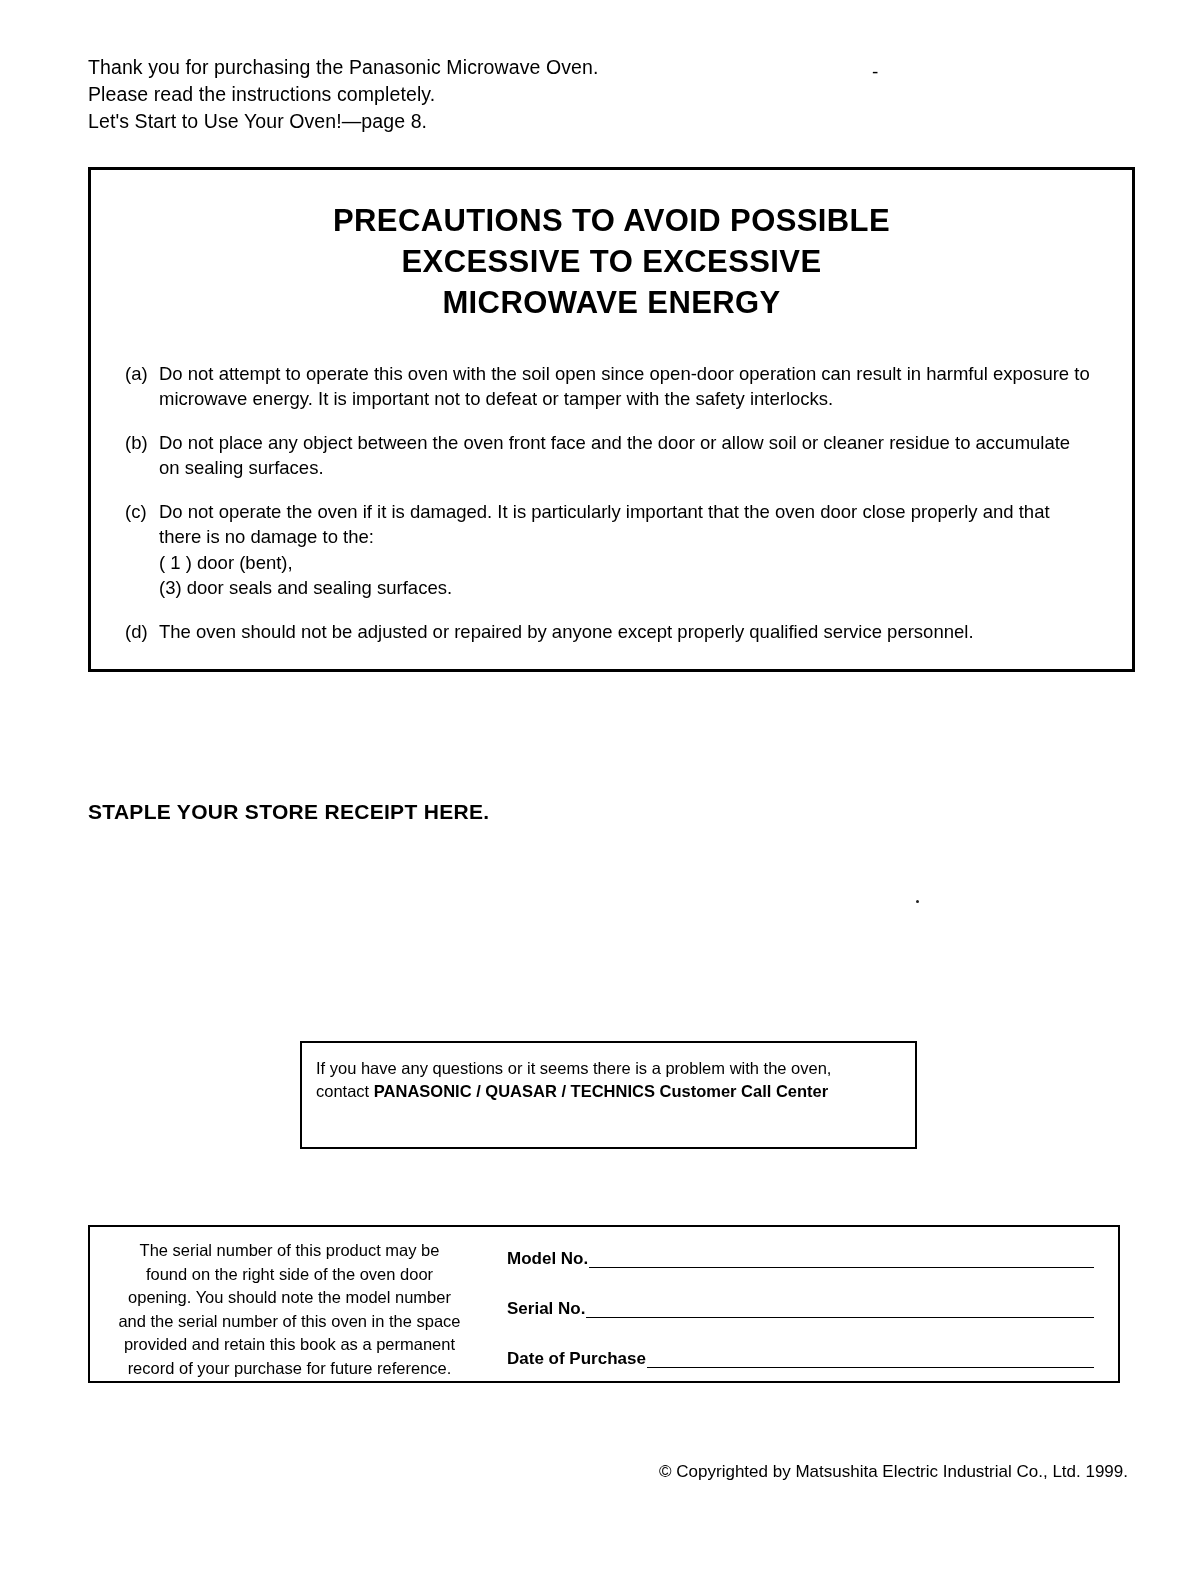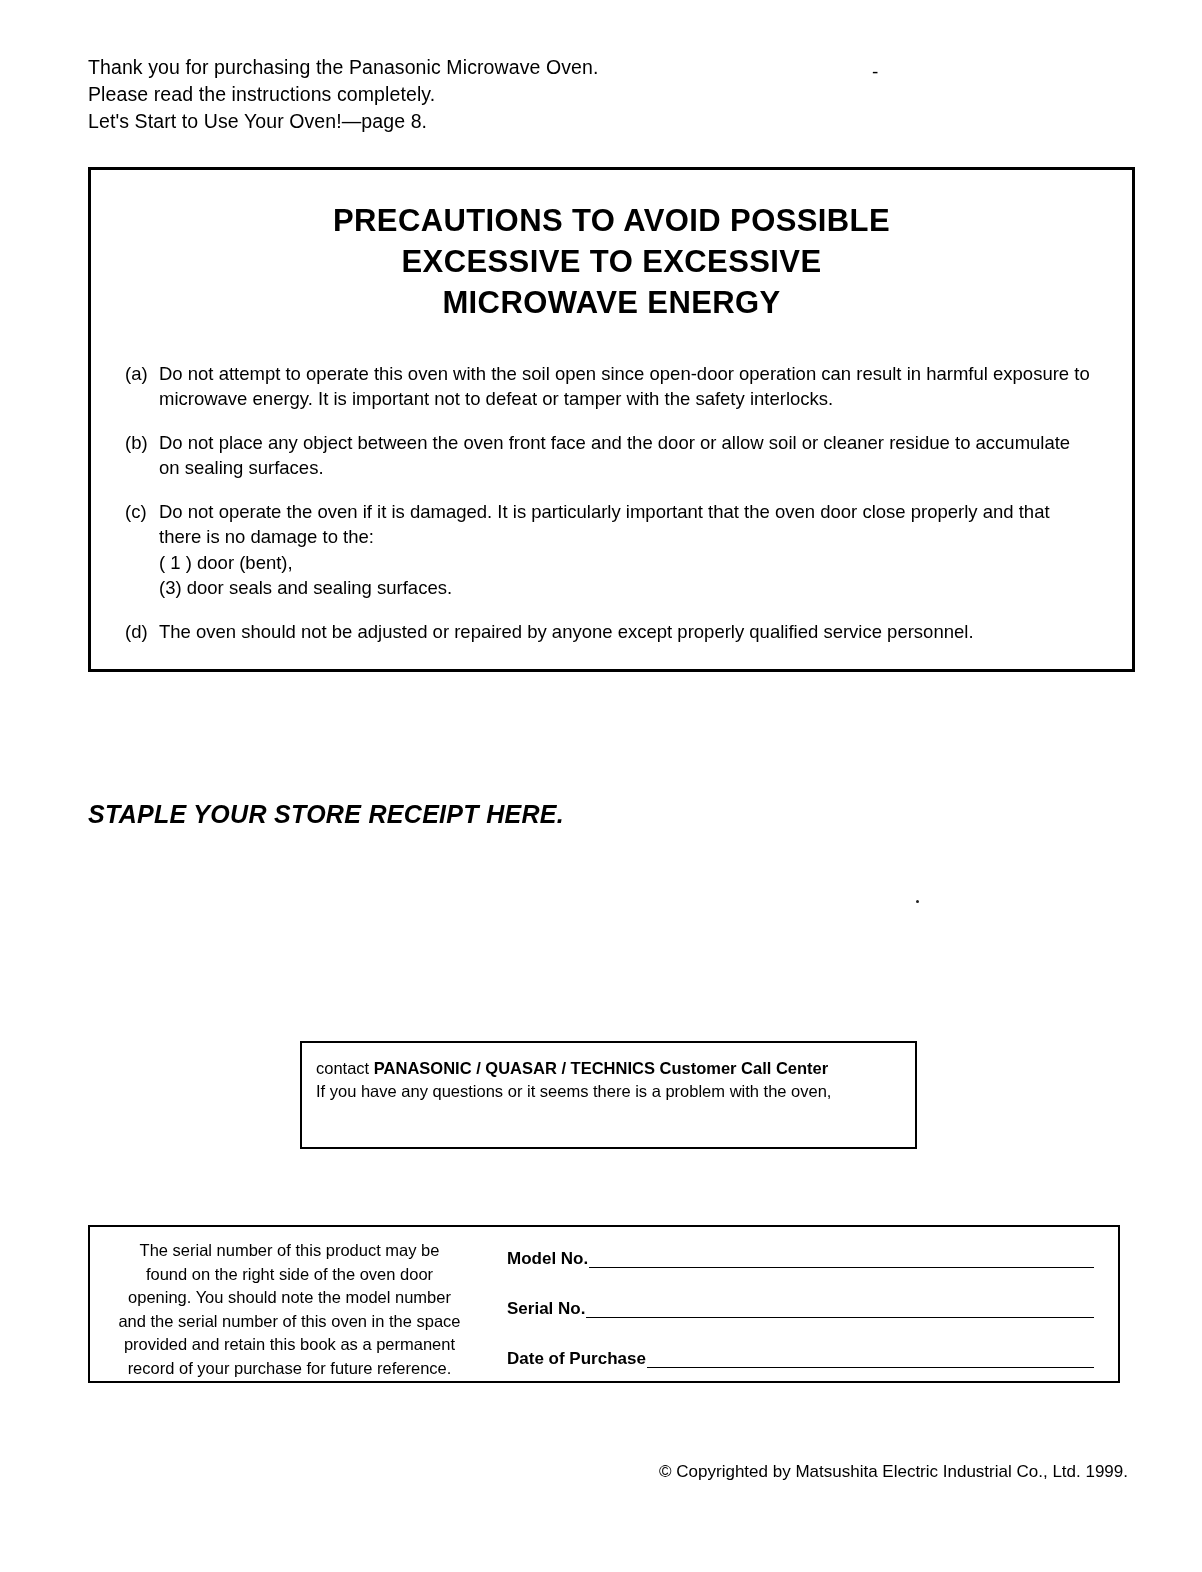--- a/index.html
+++ b/index.html
@@ -87,24 +87,23 @@
   .prec-sub div {
     line-height: 25px;
   }
 
   
   .staple {
     position: absolute;
     left: 88px;
     top: 800px;
     font-weight: bold;
-    font-size: 25px;
+    font-size: 21px;
     letter-spacing: 0.3px;
     white-space: pre;
-    font-style: italic;
   }
 
   .stray-dot {
     position: absolute;
     left: 916px;
     top: 900px;
     width: 3px;
     height: 3px;
     background: #222;
     border-radius: 50%;
@@ -237,22 +236,22 @@
       </div>
 
     </div>
   </div>
 
   <div class="staple">STAPLE YOUR STORE RECEIPT HERE.</div>
 
   <div class="stray-dot"></div>
 
   <div class="contact">
+    <div class="contact-line">If you have any questions or it seems there is a problem with the oven,</div>
     <div class="contact-line"><span>contact </span><b>PANASONIC / QUASAR / TECHNICS Customer Call Center</b></div>
-    <div class="contact-line">If you have any questions or it seems there is a problem with the oven,</div>
   </div>
 
   <div class="serial">
     <div class="serial-left">
       <div>The serial number of this product may be</div>
       <div>found on the right side of the oven door</div>
       <div>opening. You should note the model number</div>
       <div>and the serial number of this oven in the space</div>
       <div>provided and retain this book as a permanent</div>
       <div>record of your purchase for future reference.</div>

